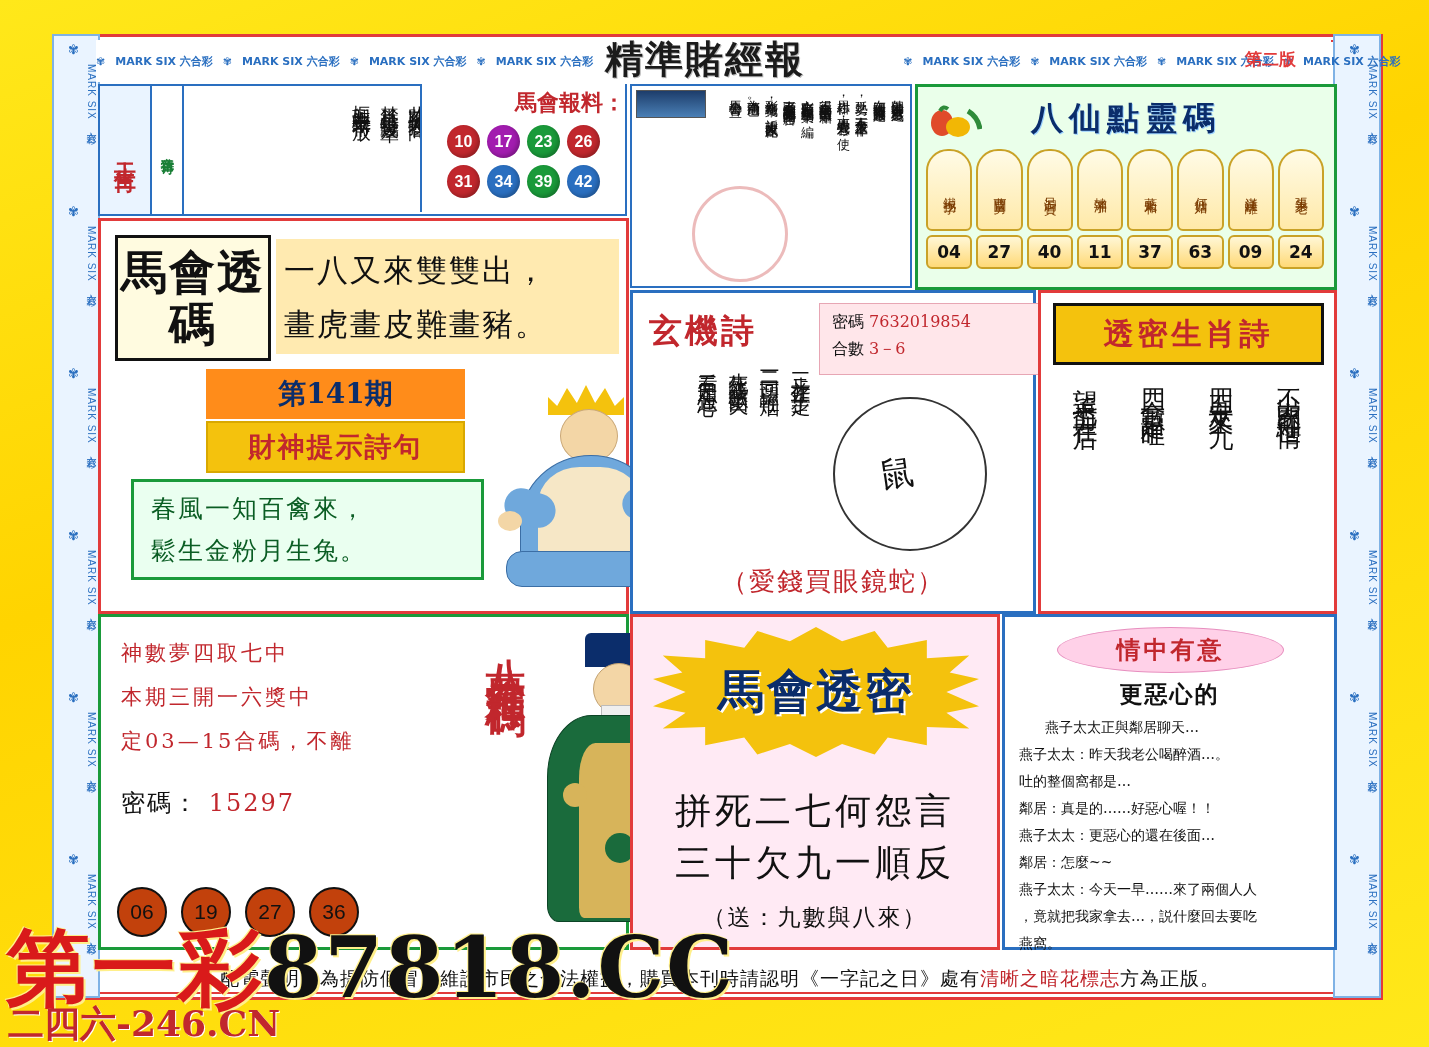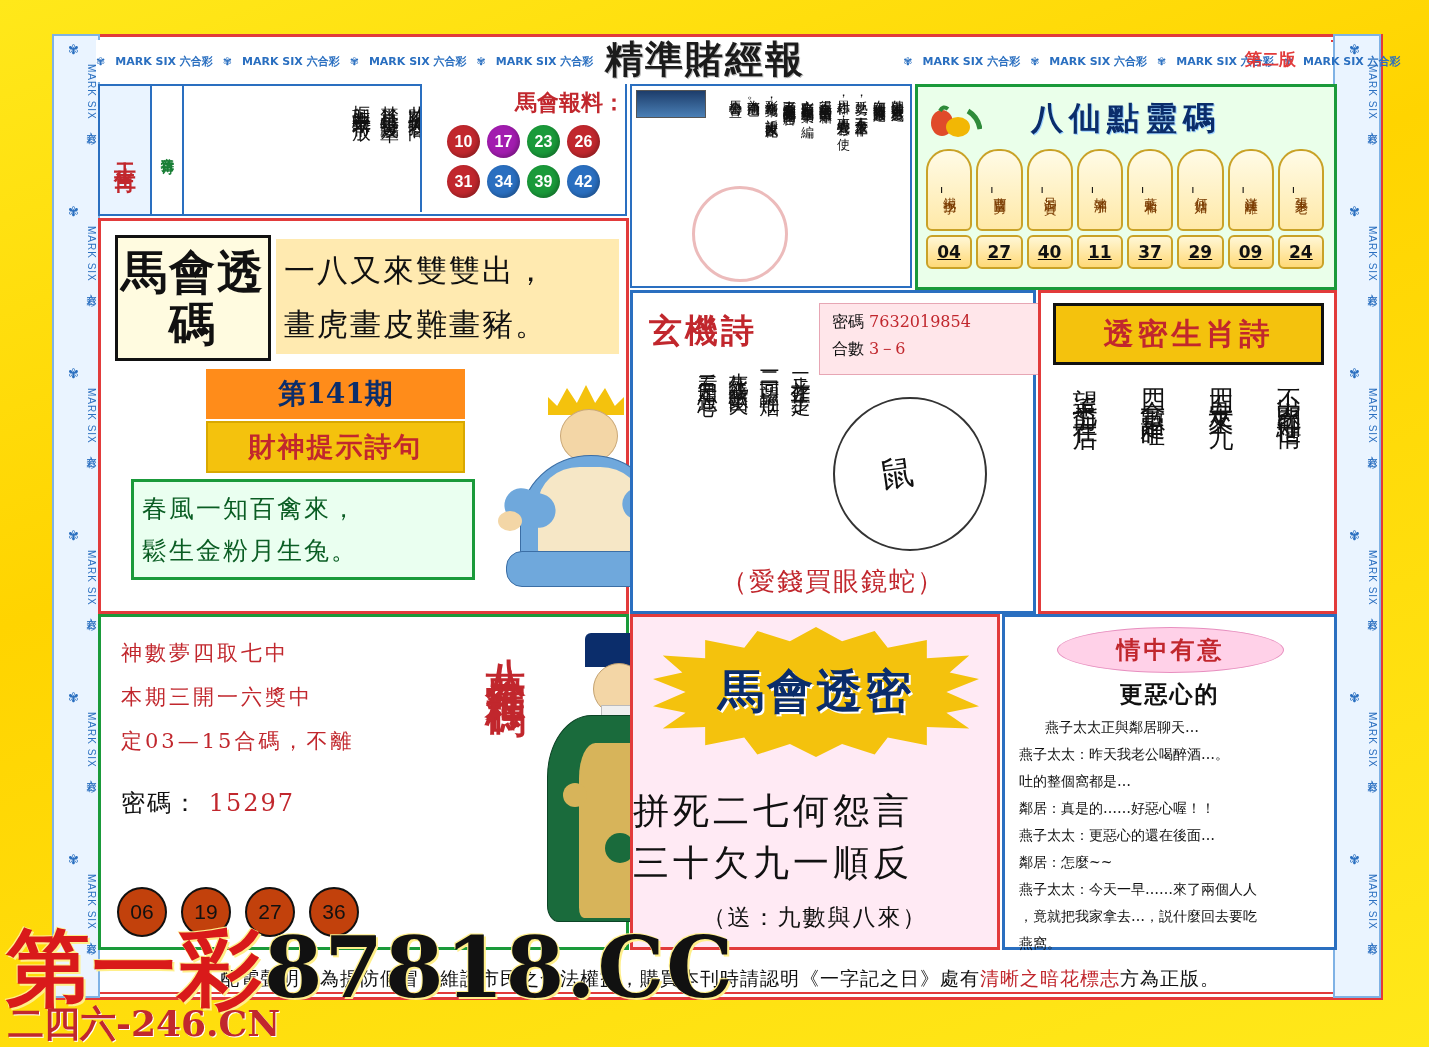--- a/index.html
+++ b/index.html
@@ -140,21 +140,20 @@
     text-shadow:1px 1px 0 #9ad0ff;
   }
   .veg{
     position:absolute;left:10px;top:16px;width:54px;height:36px;
   }
   .baxian-cells{
     position:absolute;left:8px;top:62px;width:398px;display:flex;gap:4px;
   }
   .bx{
     width:57px;
-    text-decoration:underline;
   }
   .bx .name{
     height:78px;border:2px solid #c9a227;border-radius:22px 22px 6px 6px;
     background:linear-gradient(#fffbe6,#ffe9a8);
     display:flex;align-items:center;justify-content:center;
   }
   .bx .name span{
     writing-mode:vertical-rl;font-size:13px;color:#7a3b00;letter-spacing:2px;
     font-family:"DejaVu Serif","Liberation Serif",serif;
   }
@@ -198,21 +197,21 @@
   .caishen{
     position:absolute;left:105px;top:200px;width:255px;height:48px;
     background:#f4c20d;border:2px solid #d9a800;
     display:flex;align-items:center;justify-content:center;
     font-size:27px;font-weight:bold;color:#c1272d;letter-spacing:2px;
     font-family:"DejaVu Serif","Liberation Serif",serif;
   }
   .greenpoem{
     position:absolute;left:30px;top:258px;width:330px;height:95px;
     border:3px solid #1a9a3a;background:#eafff0;
-    display:flex;flex-direction:column;justify-content:center;padding-left:8px;
+    display:flex;flex-direction:column;justify-content:center;padding-left:17px;
   }
   .greenpoem div{
     font-size:25px;color:#0a5d23;letter-spacing:2px;line-height:42px;
     font-family:"DejaVu Serif","Liberation Serif",serif;
   }
   
   .deity{position:absolute;left:385px;top:160px;width:215px;height:215px;}
   .deity .crown{position:absolute;left:62px;top:4px;width:76px;height:30px;background:#f4c20d;
     clip-path:polygon(0 100%,0 40%,12% 70%,25% 10%,38% 60%,50% 0,62% 60%,75% 10%,88% 70%,100% 40%,100% 100%);}
   .deity .head{position:absolute;left:74px;top:28px;width:56px;height:52px;border-radius:50%;background:#f3d6a6;border:1px solid #caa877;}
@@ -334,21 +333,21 @@
     background:#f4c20d;
     clip-path:polygon(50% 0%,58% 11%,68% 3%,72% 16%,84% 10%,84% 24%,97% 22%,91% 35%,100% 40%,90% 50%,100% 61%,90% 66%,97% 78%,84% 77%,84% 91%,72% 85%,68% 98%,58% 90%,50% 100%,42% 90%,32% 98%,28% 85%,16% 91%,16% 77%,3% 78%,10% 66%,0% 61%,10% 50%,0% 40%,9% 35%,3% 22%,16% 24%,16% 10%,28% 16%,32% 3%,42% 11%);
     display:flex;align-items:center;justify-content:center;
   }
   .starburst span{
     font-size:46px;font-weight:bold;color:#0b2d6b;letter-spacing:3px;
     font-family:"DejaVu Serif","Liberation Serif",serif;
     text-shadow:2px 2px 0 #fff;
   }
   .tou-lines{
-    position:absolute;left:0;top:168px;width:100%;text-align:left;
+    position:absolute;left:0;top:168px;width:100%;text-align:center;
   }
   .tou-lines div{
     font-size:36px;color:#111;letter-spacing:4px;line-height:52px;
     font-family:"DejaVu Serif","Liberation Serif",serif;
   }
   .tou-note{
     position:absolute;left:0;bottom:14px;width:100%;text-align:center;
     font-size:23px;color:#111;letter-spacing:2px;
     font-family:"DejaVu Serif","Liberation Serif",serif;
   }
@@ -549,21 +548,21 @@
       <div class="bx">
         <div class="name">
             <span>藍釆和</span>
           </div>
         <div class="num">37</div>
       </div>
       <div class="bx">
         <div class="name">
             <span>何仙姑</span>
           </div>
-        <div class="num">29</div>
+        <div class="num">63</div>
       </div>
       <div class="bx">
         <div class="name">
             <span>漢鍾離</span>
           </div>
         <div class="num">09</div>
       </div>
       <div class="bx">
         <div class="name">
             <span>張果老</span>

